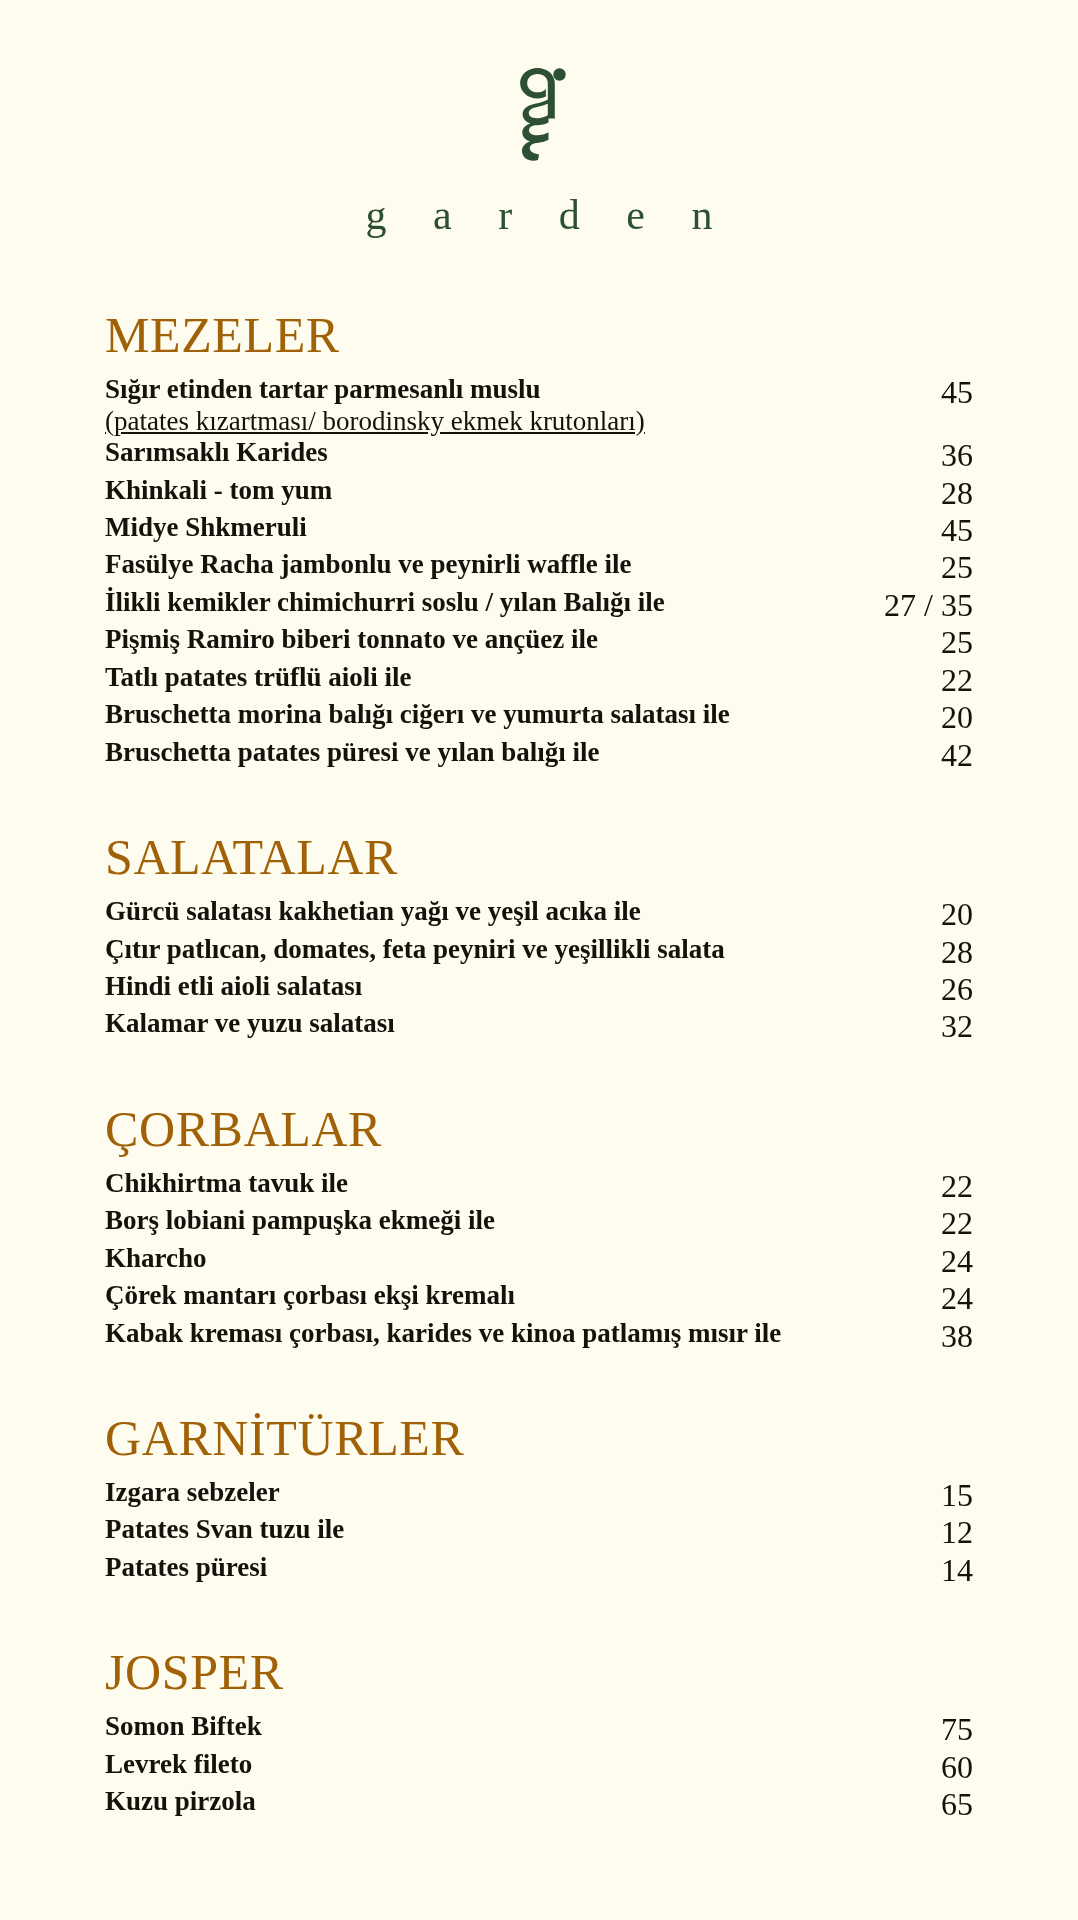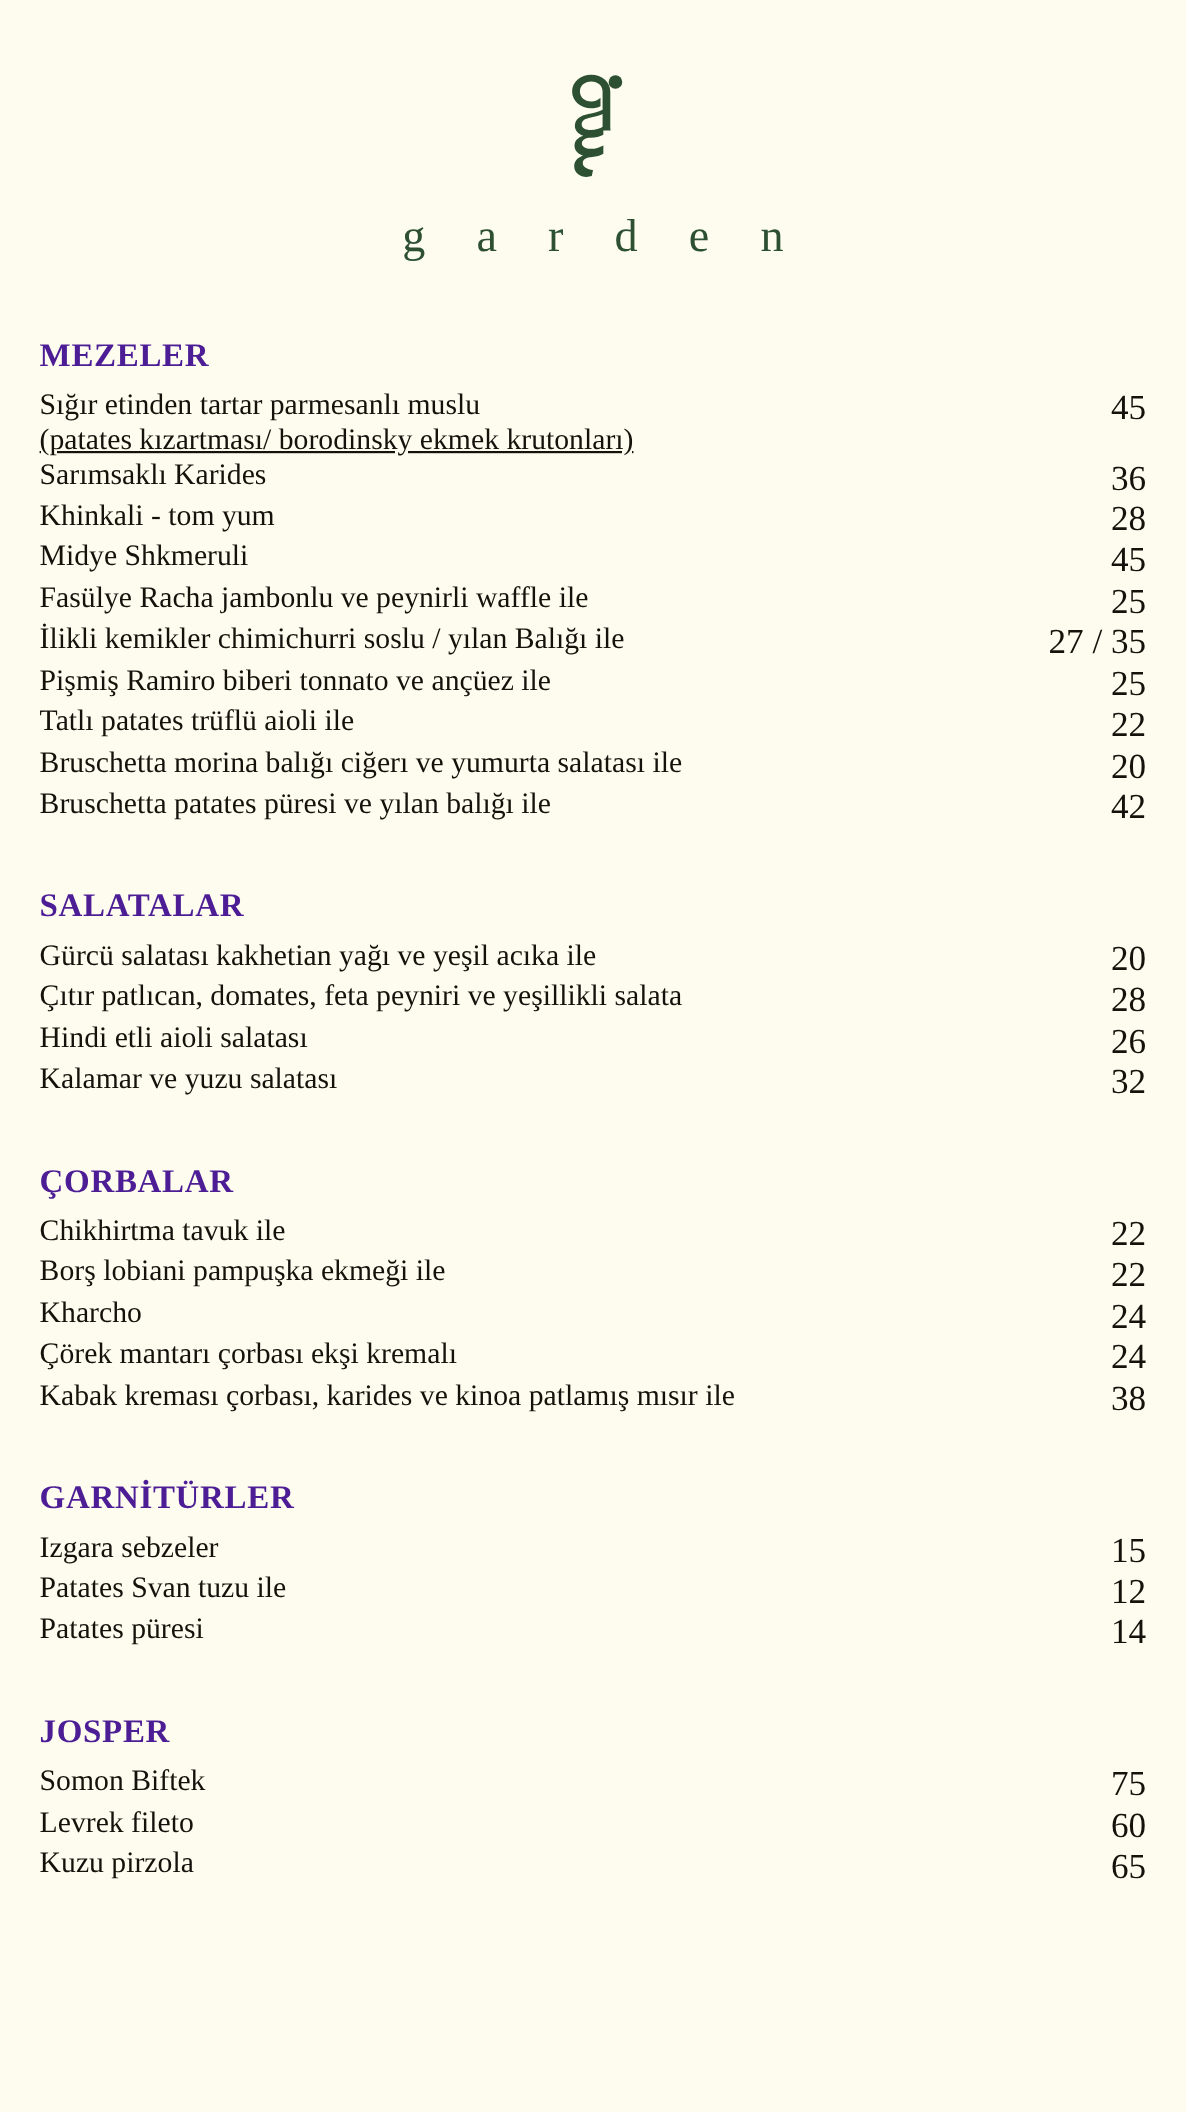--- a/index.html
+++ b/index.html
@@ -13,21 +13,21 @@
     font-family: "Liberation Serif", "DejaVu Serif", serif;
     color: #15120c;
     overflow: hidden;
   }
 
   .page {
     position: relative;
     width: 1078px;
     height: 1624px;
     box-sizing: border-box;
-    padding: 0 36px;
+    padding: 0 105px;
     background: #fdfcef;
   }
 
   
   .brand {
     padding-top: 62px;
     text-align: center;
   }
   .brand-mark {
     display: block;
@@ -45,24 +45,24 @@
   }
 
   
   .sections {
     margin-top: 72px;
   }
   .section + .section {
     margin-top: 56px;
   }
   .section-title {
-    color: #4c1d95;
-    font-size: 30px;
+    color: #a16207;
+    font-size: 50px;
     line-height: 1.08;
-    font-weight: 700;
+    font-weight: 400;
     letter-spacing: 0.6px;
     margin: 0 0 12px 0;
     white-space: nowrap;
   }
 
   .items {
     display: block;
   }
 
   .item {
@@ -74,20 +74,21 @@
   }
   .item-text {
     flex: 1 1 auto;
     min-width: 0;
   }
   .item-name {
     font-size: 27px;
     line-height: 1.17;
     color: #15120c;
     white-space: nowrap;
+    font-weight: bold;
   }
   .item-sub {
     font-size: 27px;
     line-height: 1.17;
     color: #15120c;
     white-space: nowrap;
     text-decoration: underline;
   }
   .item-sub:empty {
     display: none;

